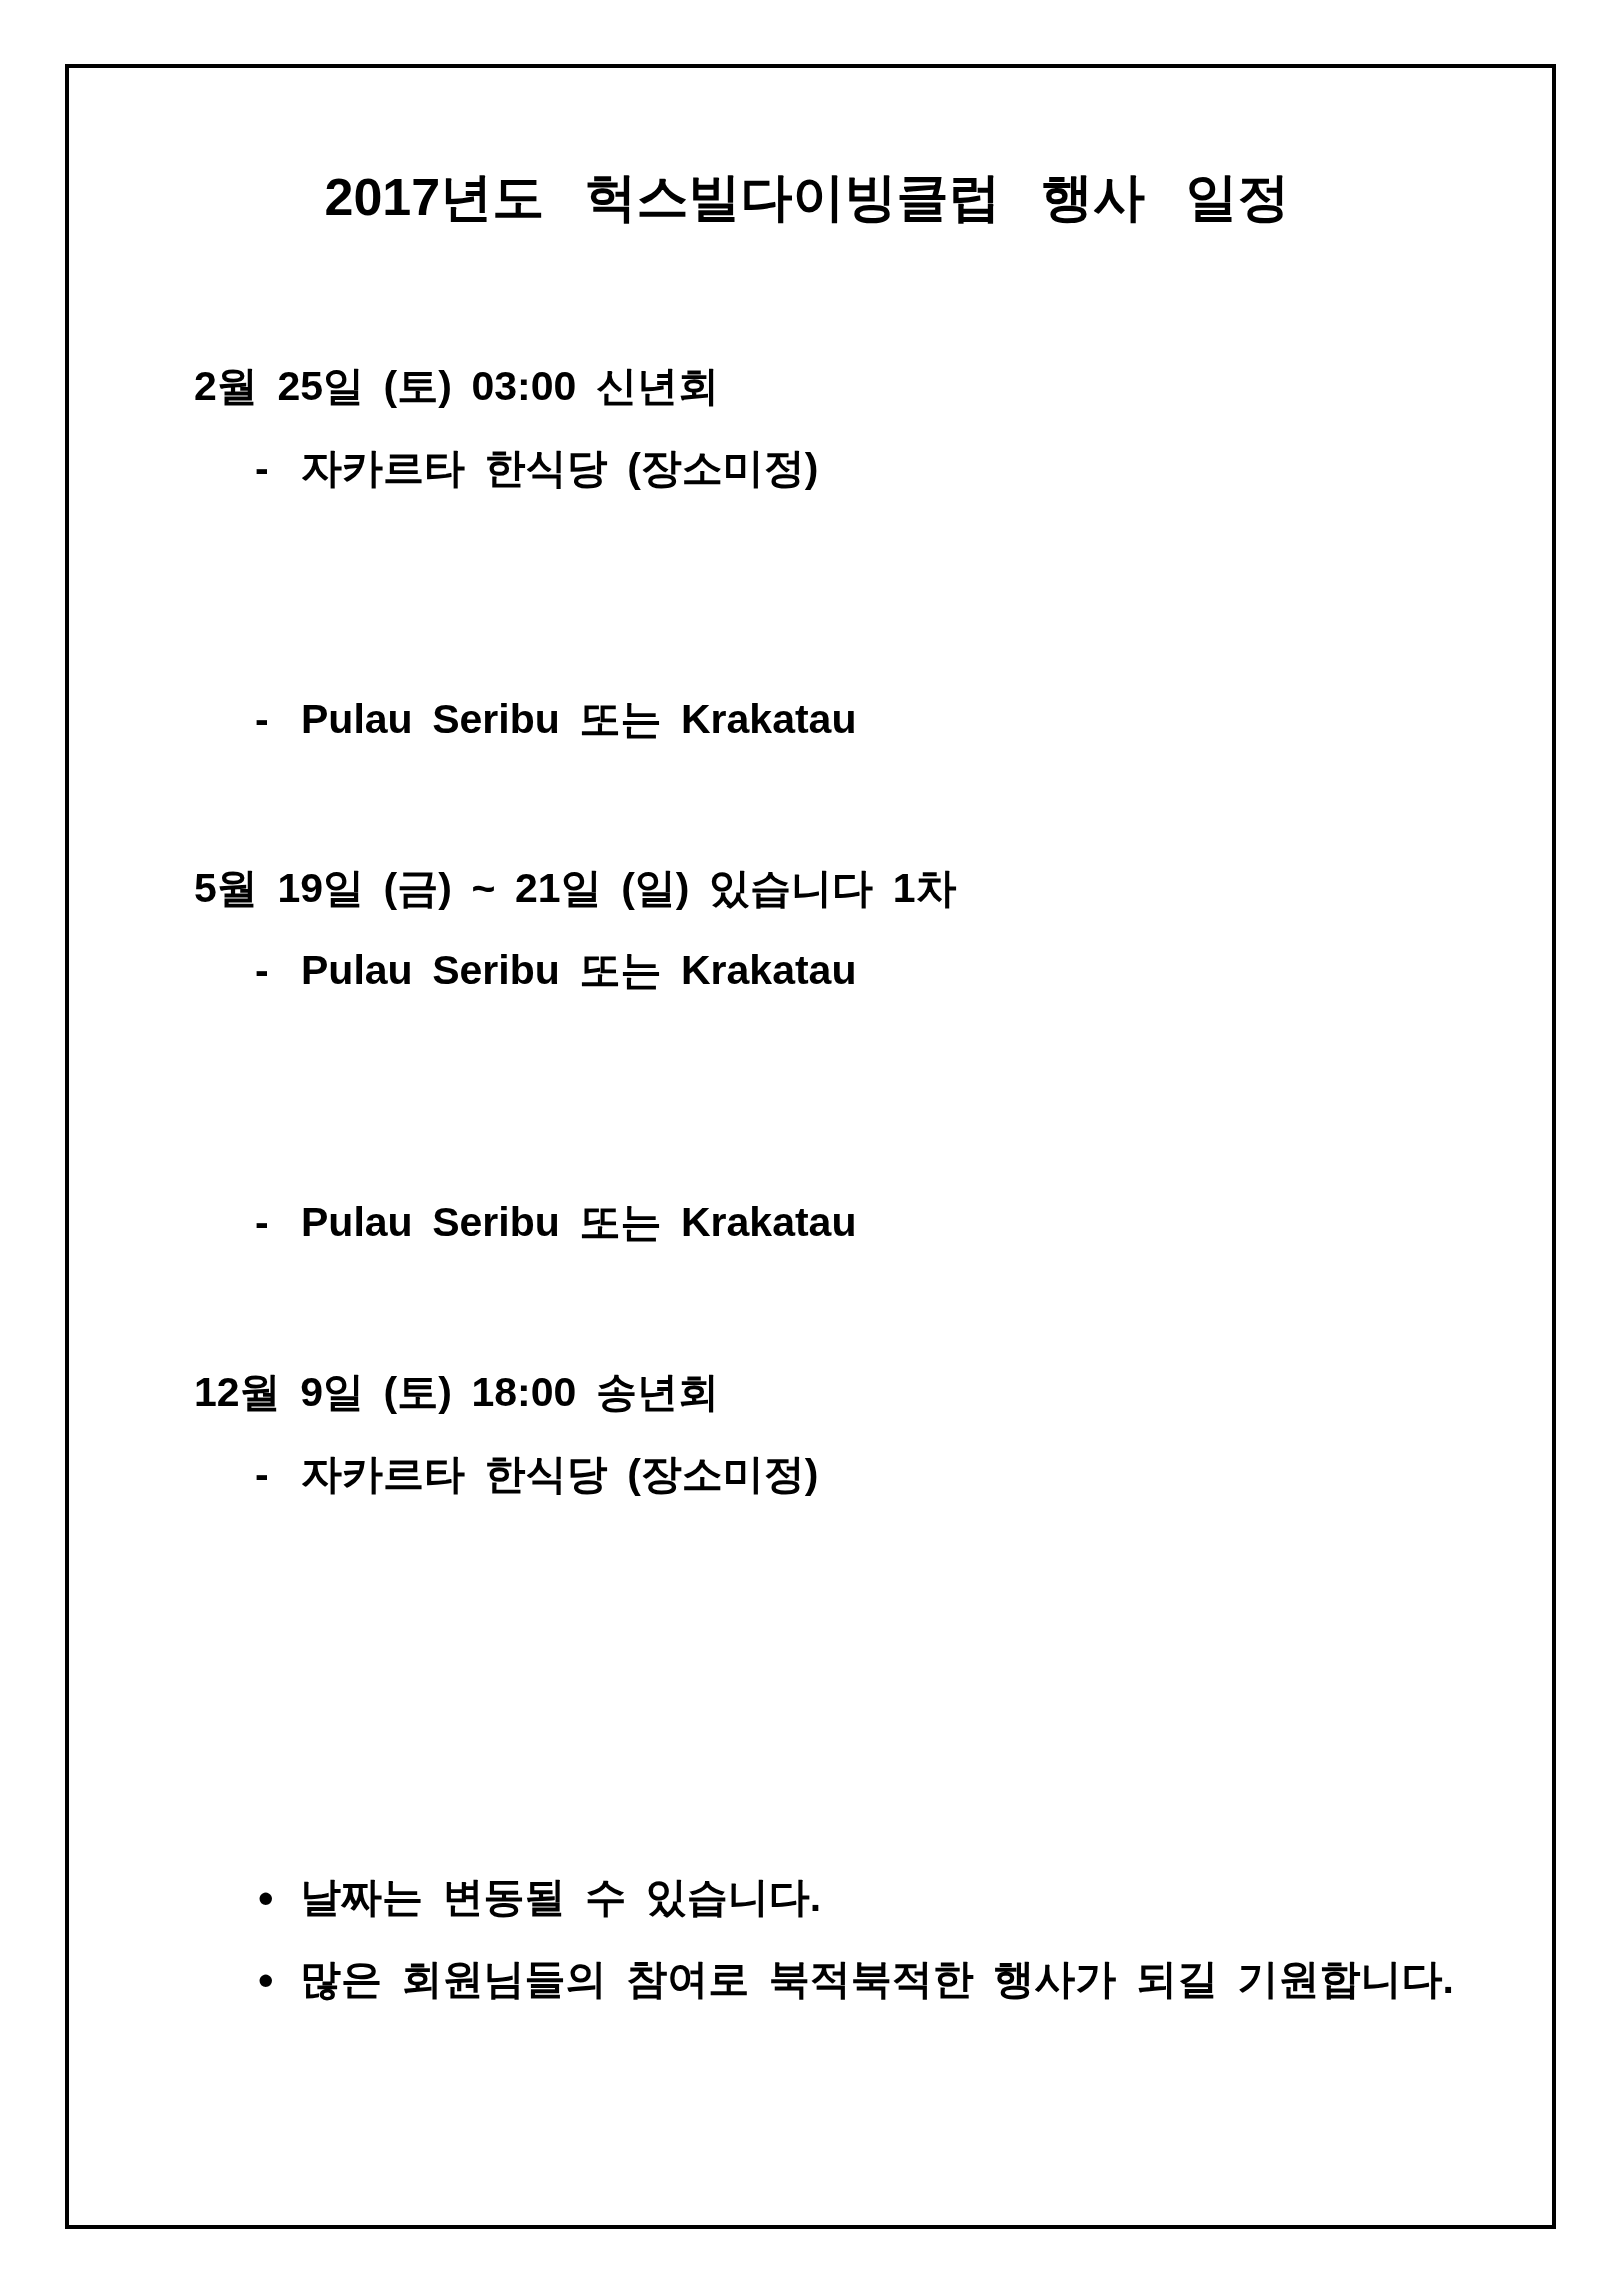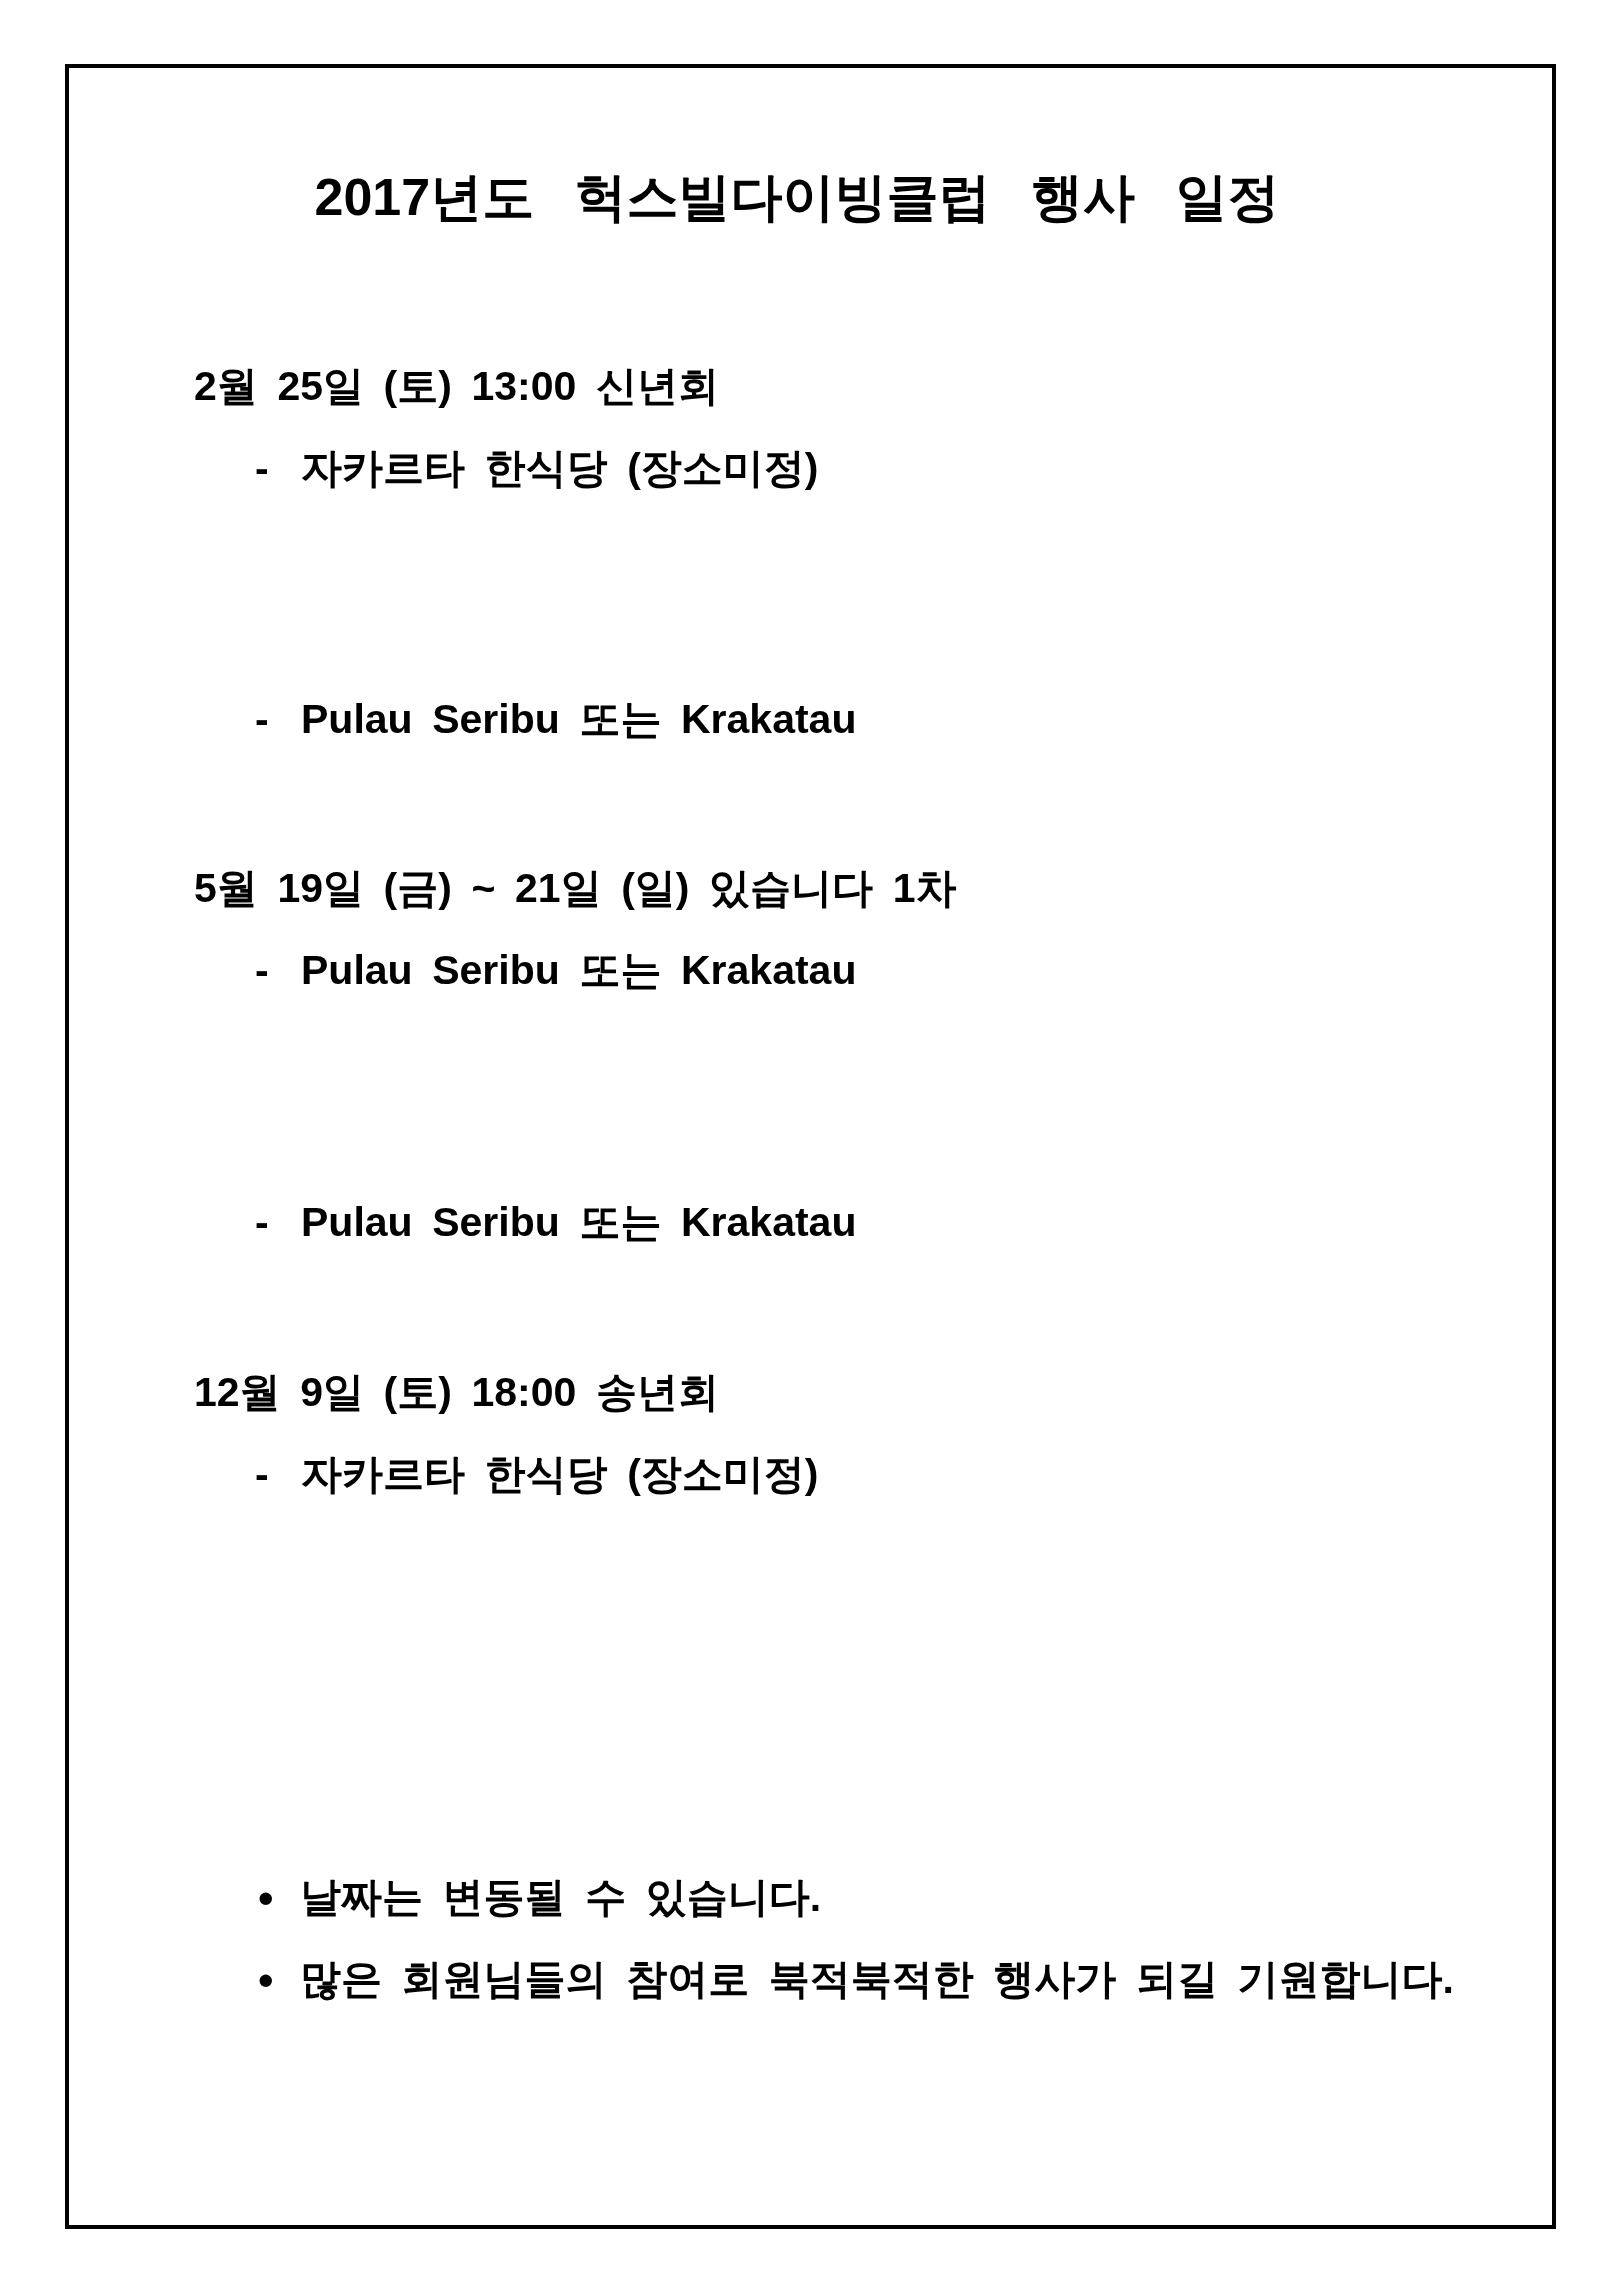--- a/index.html
+++ b/index.html
@@ -21,21 +21,21 @@
     position: absolute;
     left: 65px;
     top: 64px;
     width: 1491px;
     height: 2165px;
     border: 4.6px solid #000000;
     box-sizing: border-box;
   }
   .doc-title {
     position: absolute;
-    left: 56px;
+    left: 66px;
     top: 166px;
     width: 1482px;
     text-align: center;
     font-size: 52px;
     line-height: 1.2;
     word-spacing: 0.5em;
     white-space: nowrap;
   }
   .line {
     position: absolute;
@@ -67,21 +67,21 @@
   }
 </style>
 </head>
 <body>
 
 <div class="page">
   <div class="page-border"></div>
 
   <div class="doc-title">2017년도 헉스빌다이빙클럽 행사 일정</div>
 
-  <div class="line event-heading" style="top:362px">2월 25일 (토) 13:00 신년회</div>
+  <div class="line event-heading" style="top:362px">2월 25일 (토) 03:00 신년회</div>
   <div class="line sub-row" style="top:444px">
     <span class="dash">-</span><span>자카르타 한식당 (장소미정)</span>
   </div>
 
   <div class="line sub-row" style="top:695px">
     <span class="dash">-</span><span>Pulau Seribu 또는 Krakatau</span>
   </div>
 
   <div class="line event-heading" style="top:864px">5월 19일 (금) ~ 21일 (일) 있습니다 1차</div>
   <div class="line sub-row" style="top:946px">

